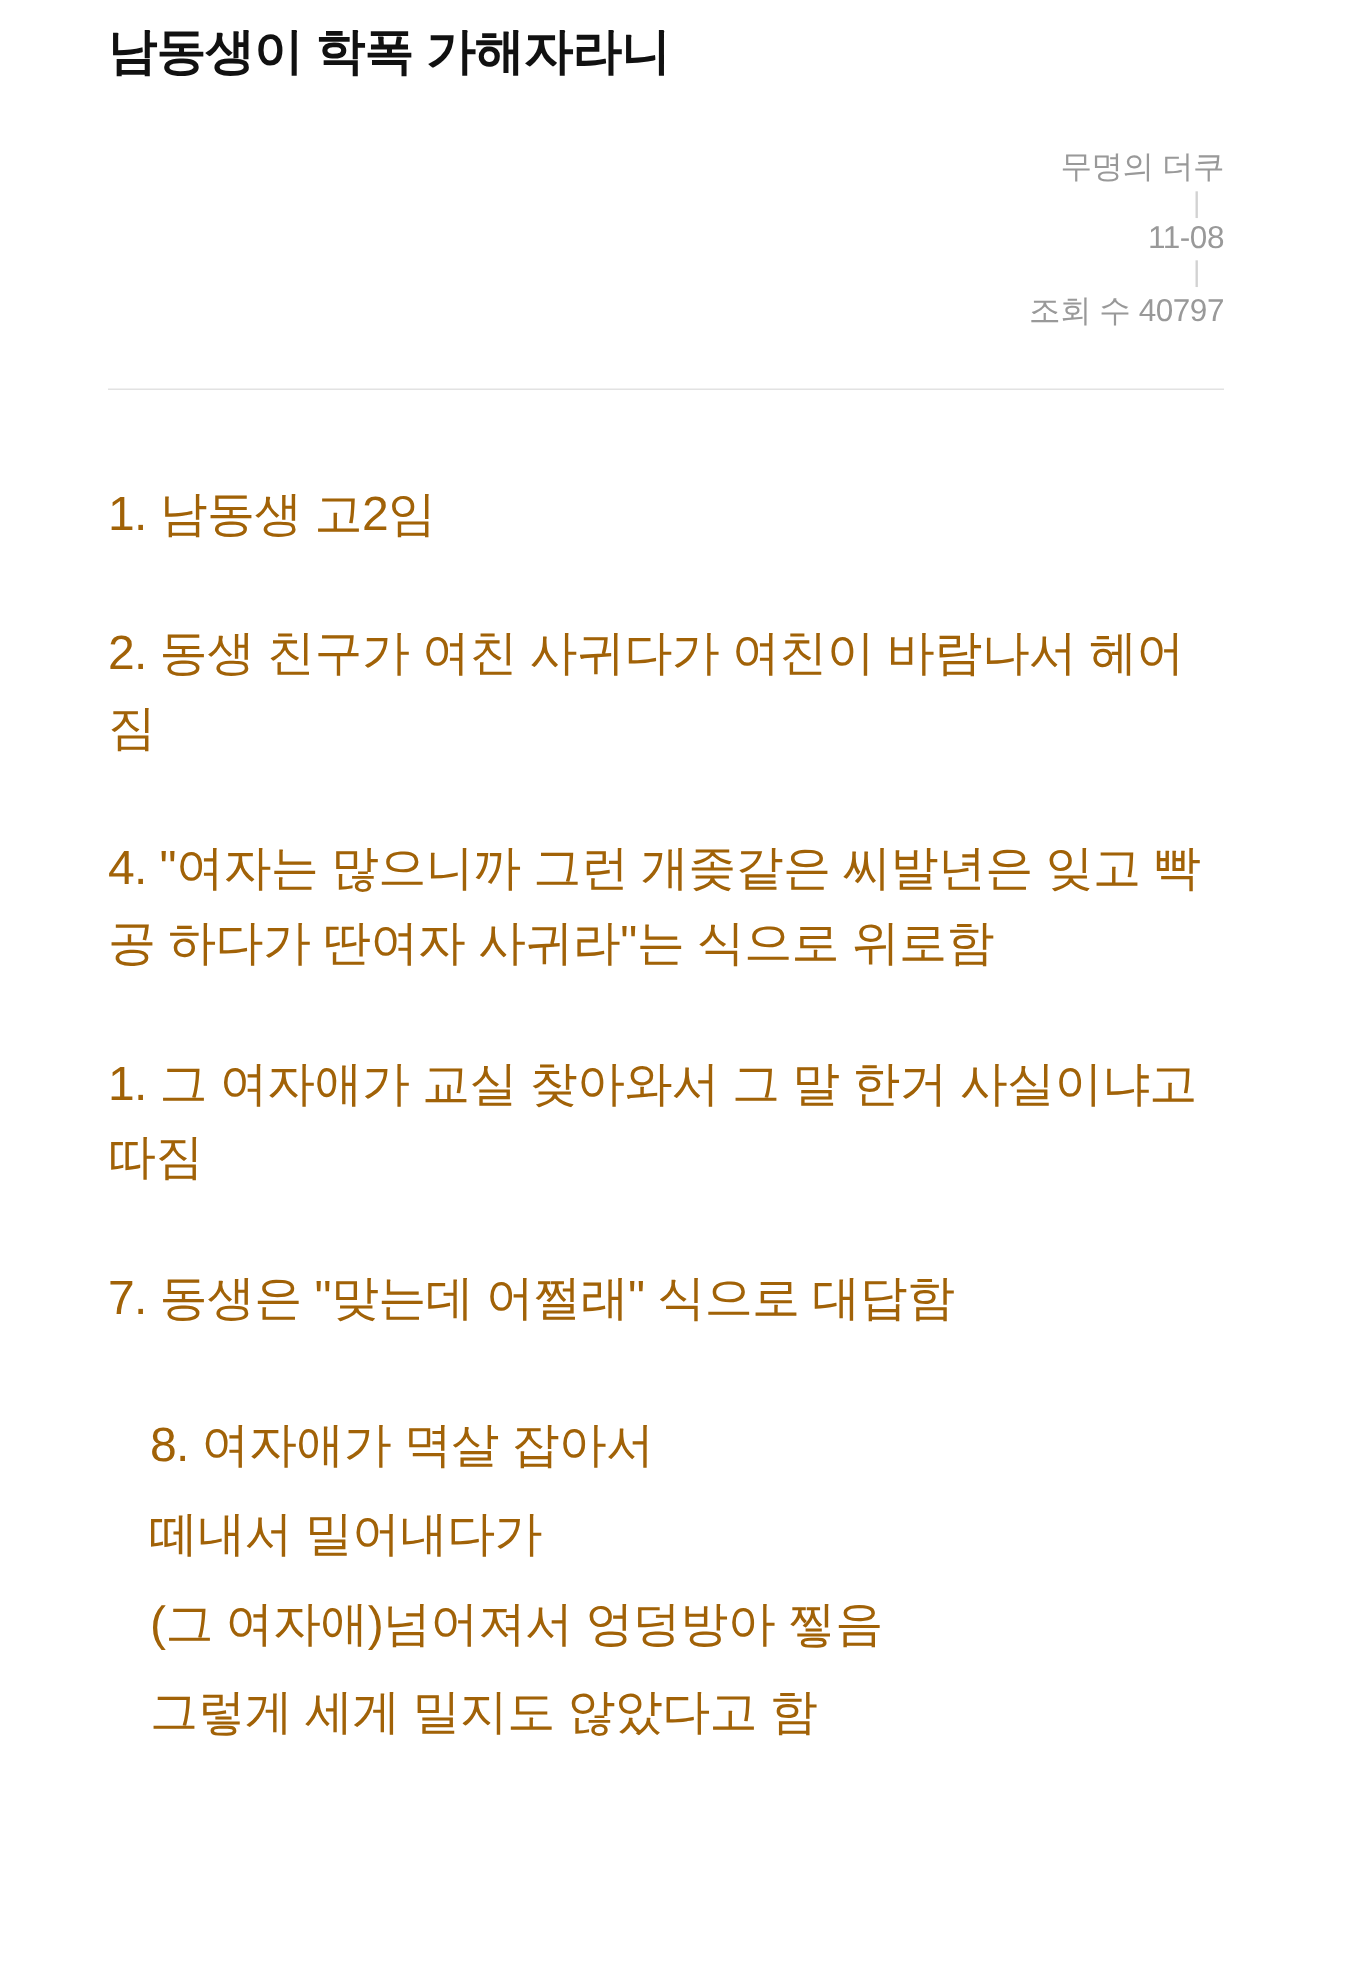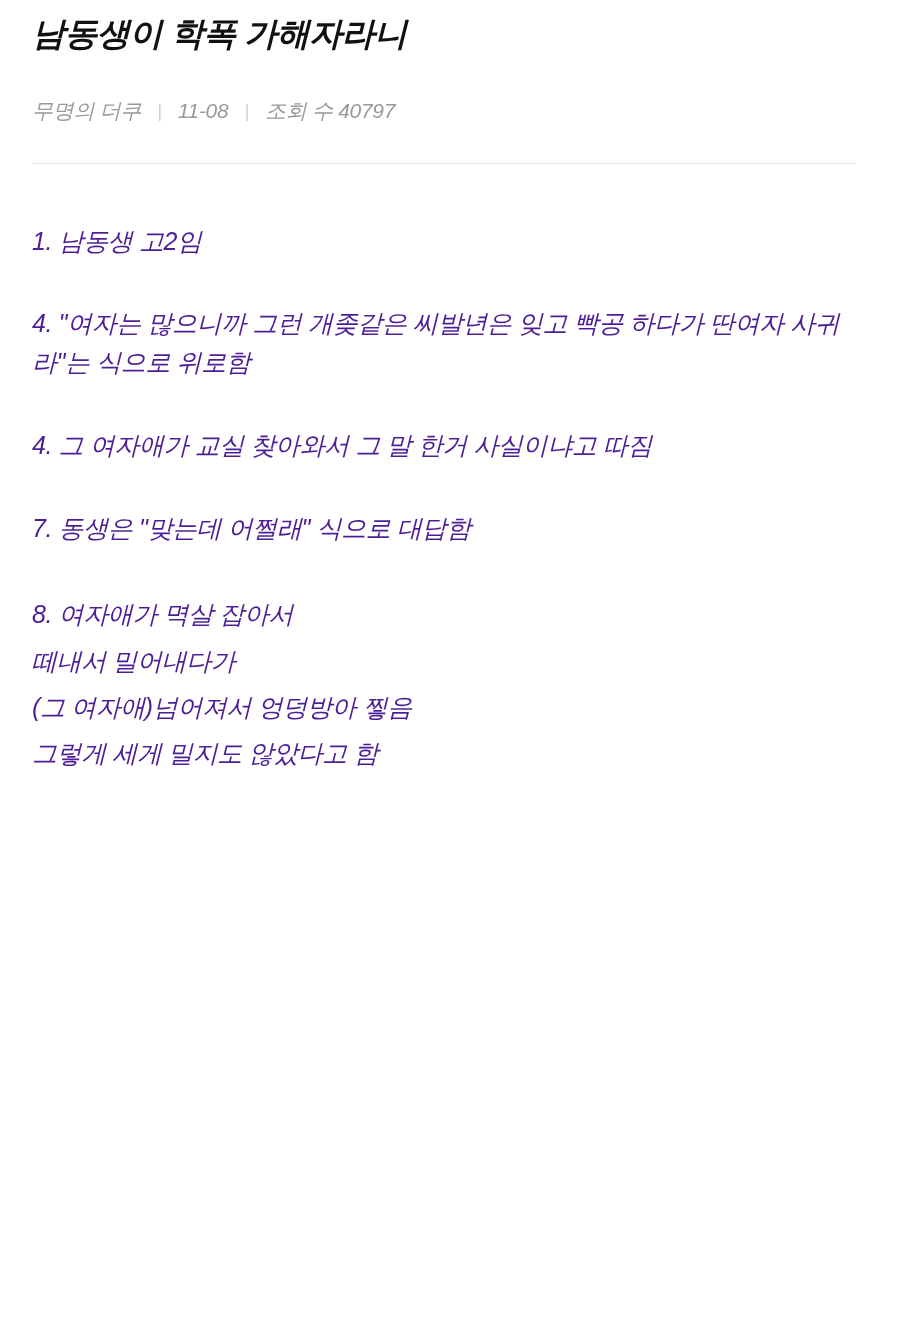--- a/index.html
+++ b/index.html
@@ -11,72 +11,73 @@
     width: 900px;
     height: 1320px;
     font-family: "Liberation Sans", "DejaVu Sans", sans-serif;
     color: #1a1a1a;
     overflow: hidden;
   }
   .page {
     width: 888px;
     height: 1320px;
     box-sizing: border-box;
-    padding: 0 32px;
+    padding: 0 72px;
     position: relative;
-    font-style: italic;
   }
   .post-title {
     font-size: 33px;
     font-weight: 700;
     letter-spacing: -0.5px;
     color: #111111;
     margin: 0;
     padding-top: 12px;
     line-height: 1.35;
   }
   .meta-row {
     margin-top: 40px;
     font-size: 21px;
     color: #999999;
     letter-spacing: -0.3px;
     display: flex;
-    align-items: center;
+    align-items: flex-end;
     gap: 0;
+    flex-direction: column;
   }
   .meta-item {
     white-space: nowrap;
   }
   .meta-sep {
     color: #d2d2d2;
     padding: 0 16px;
     font-size: 19px;
   }
   .divider {
     margin-top: 38px;
     border-top: 1px solid #e2e2e2;
     width: 100%;
   }
   .body-content {
     margin-top: 58px;
-    font-size: 25px;
+    font-size: 32px;
     line-height: 1.55;
-    color: #4c1d95;
+    color: #a16207;
     letter-spacing: -0.4px;
   }
   .para {
     margin: 0 0 44px 0;
     white-space: pre-line;
   }
   .para:last-child {
     margin-bottom: 0;
   }
   .para.tight {
     margin-bottom: 0;
     line-height: 1.85;
+    margin-left: 28px;
   }
 </style>
 </head>
 <body>
 
 <div class="page">
 
   <h1 class="post-title">남동생이 학폭 가해자라니</h1>
 
   <div class="meta-row">
@@ -84,22 +85,23 @@
     <span class="meta-sep">|</span>
     <span class="meta-item">11-08</span>
     <span class="meta-sep">|</span>
     <span class="meta-item">조회 수 40797</span>
   </div>
 
   <div class="divider"></div>
 
   <div class="body-content">
     <p class="para">1. 남동생 고2임</p>
+    <p class="para">2. 동생 친구가 여친 사귀다가 여친이 바람나서 헤어짐</p>
     <p class="para">4. "여자는 많으니까 그런 개좆같은 씨발년은 잊고 빡공 하다가 딴여자 사귀라"는 식으로 위로함</p>
-    <p class="para">4. 그 여자애가 교실 찾아와서 그 말 한거 사실이냐고 따짐</p>
+    <p class="para">1. 그 여자애가 교실 찾아와서 그 말 한거 사실이냐고 따짐</p>
     <p class="para">7. 동생은 "맞는데 어쩔래" 식으로 대답함</p>
     <p class="para tight">8. 여자애가 멱살 잡아서
 떼내서 밀어내다가
 (그 여자애)넘어져서 엉덩방아 찧음
 그렇게 세게 밀지도 않았다고 함</p>
   </div>
 
 </div>
 
 </body></html>

